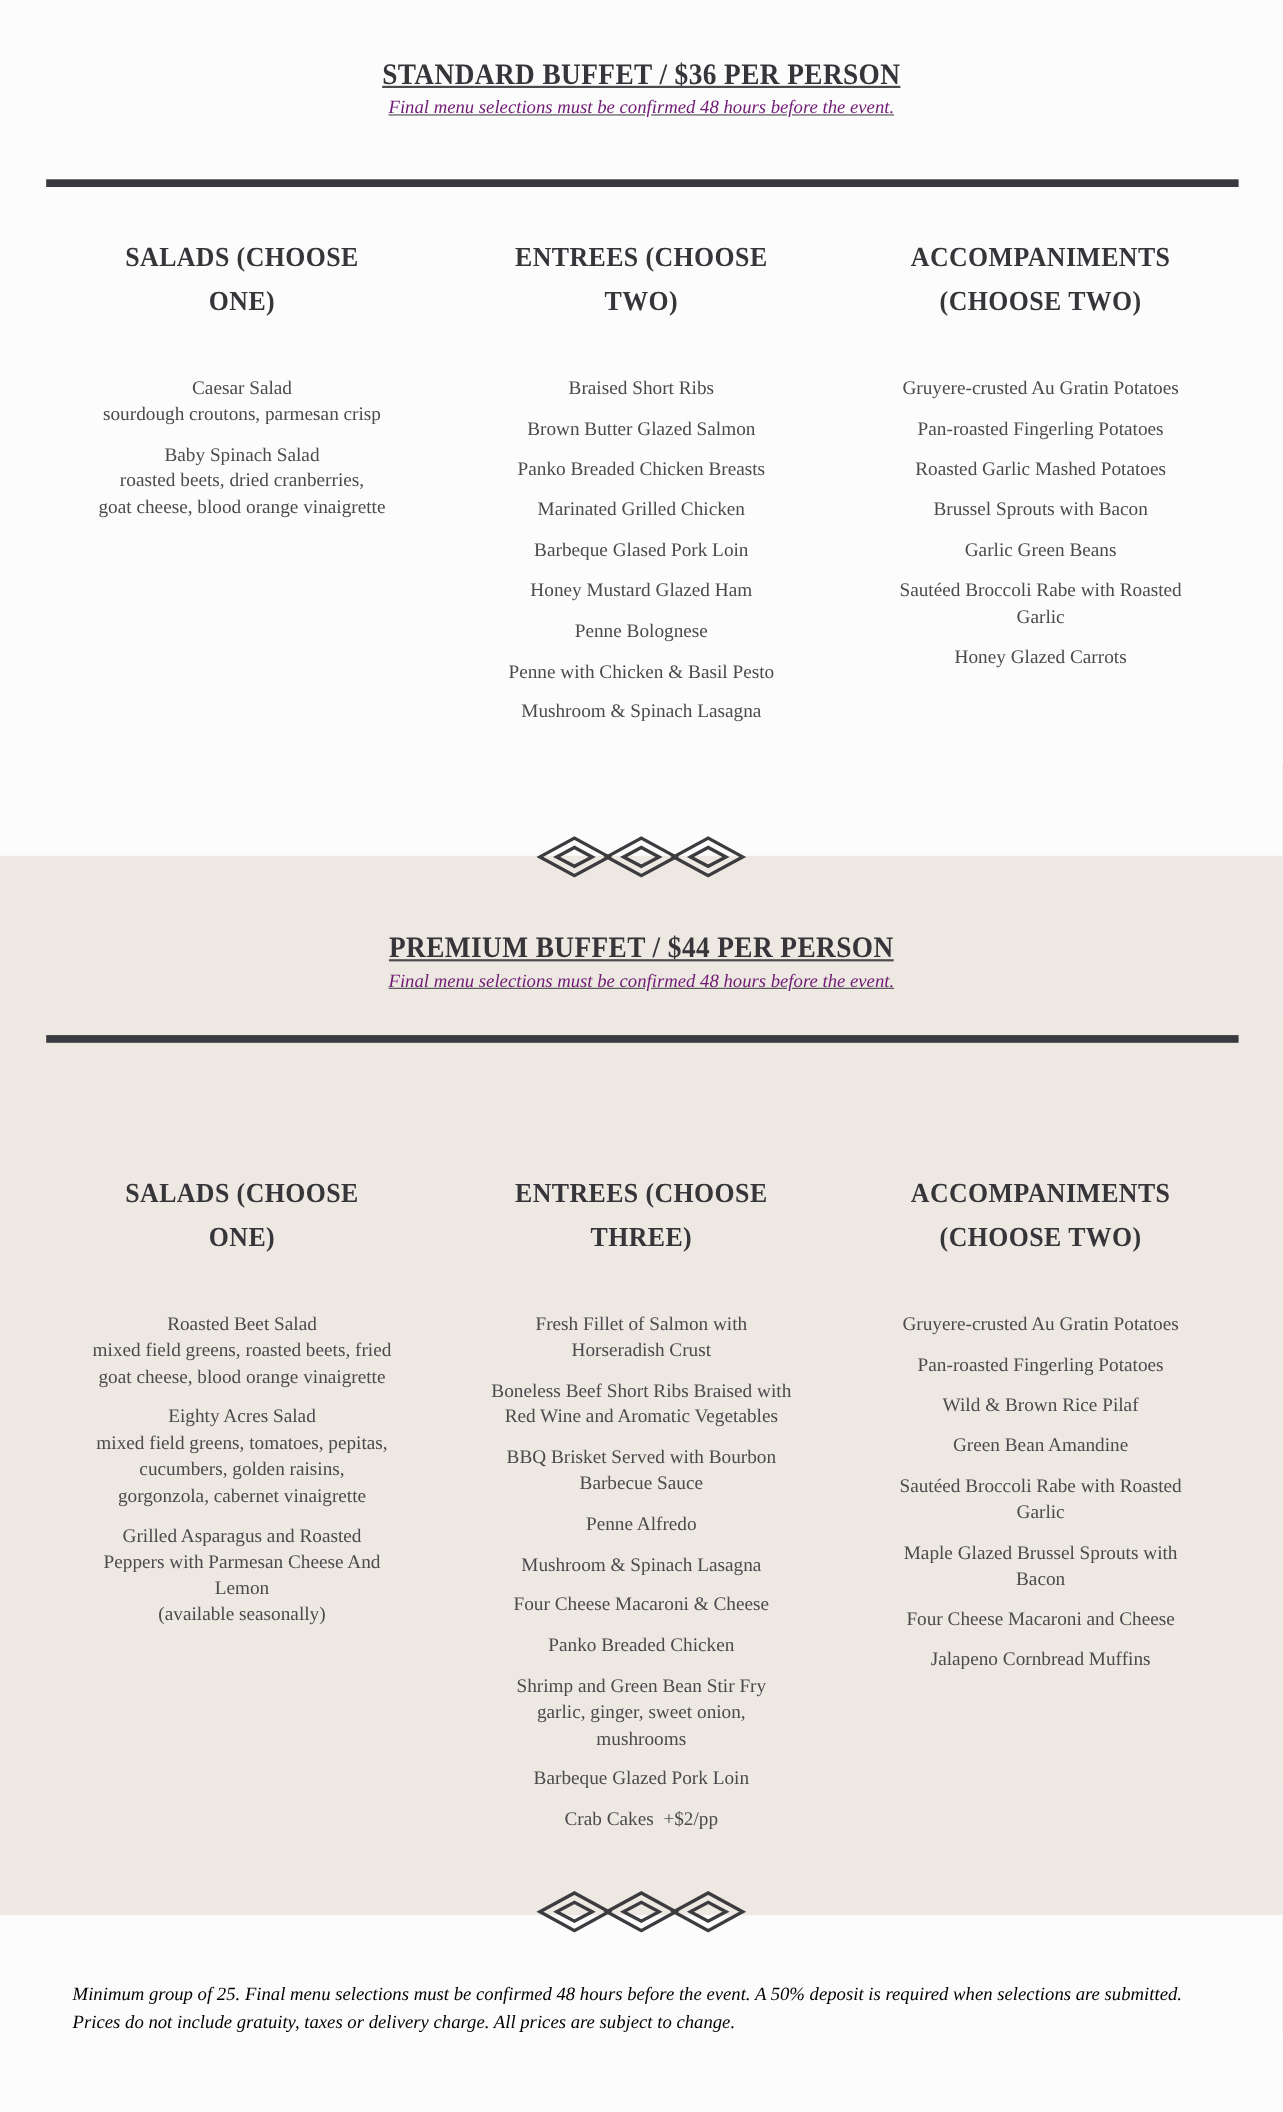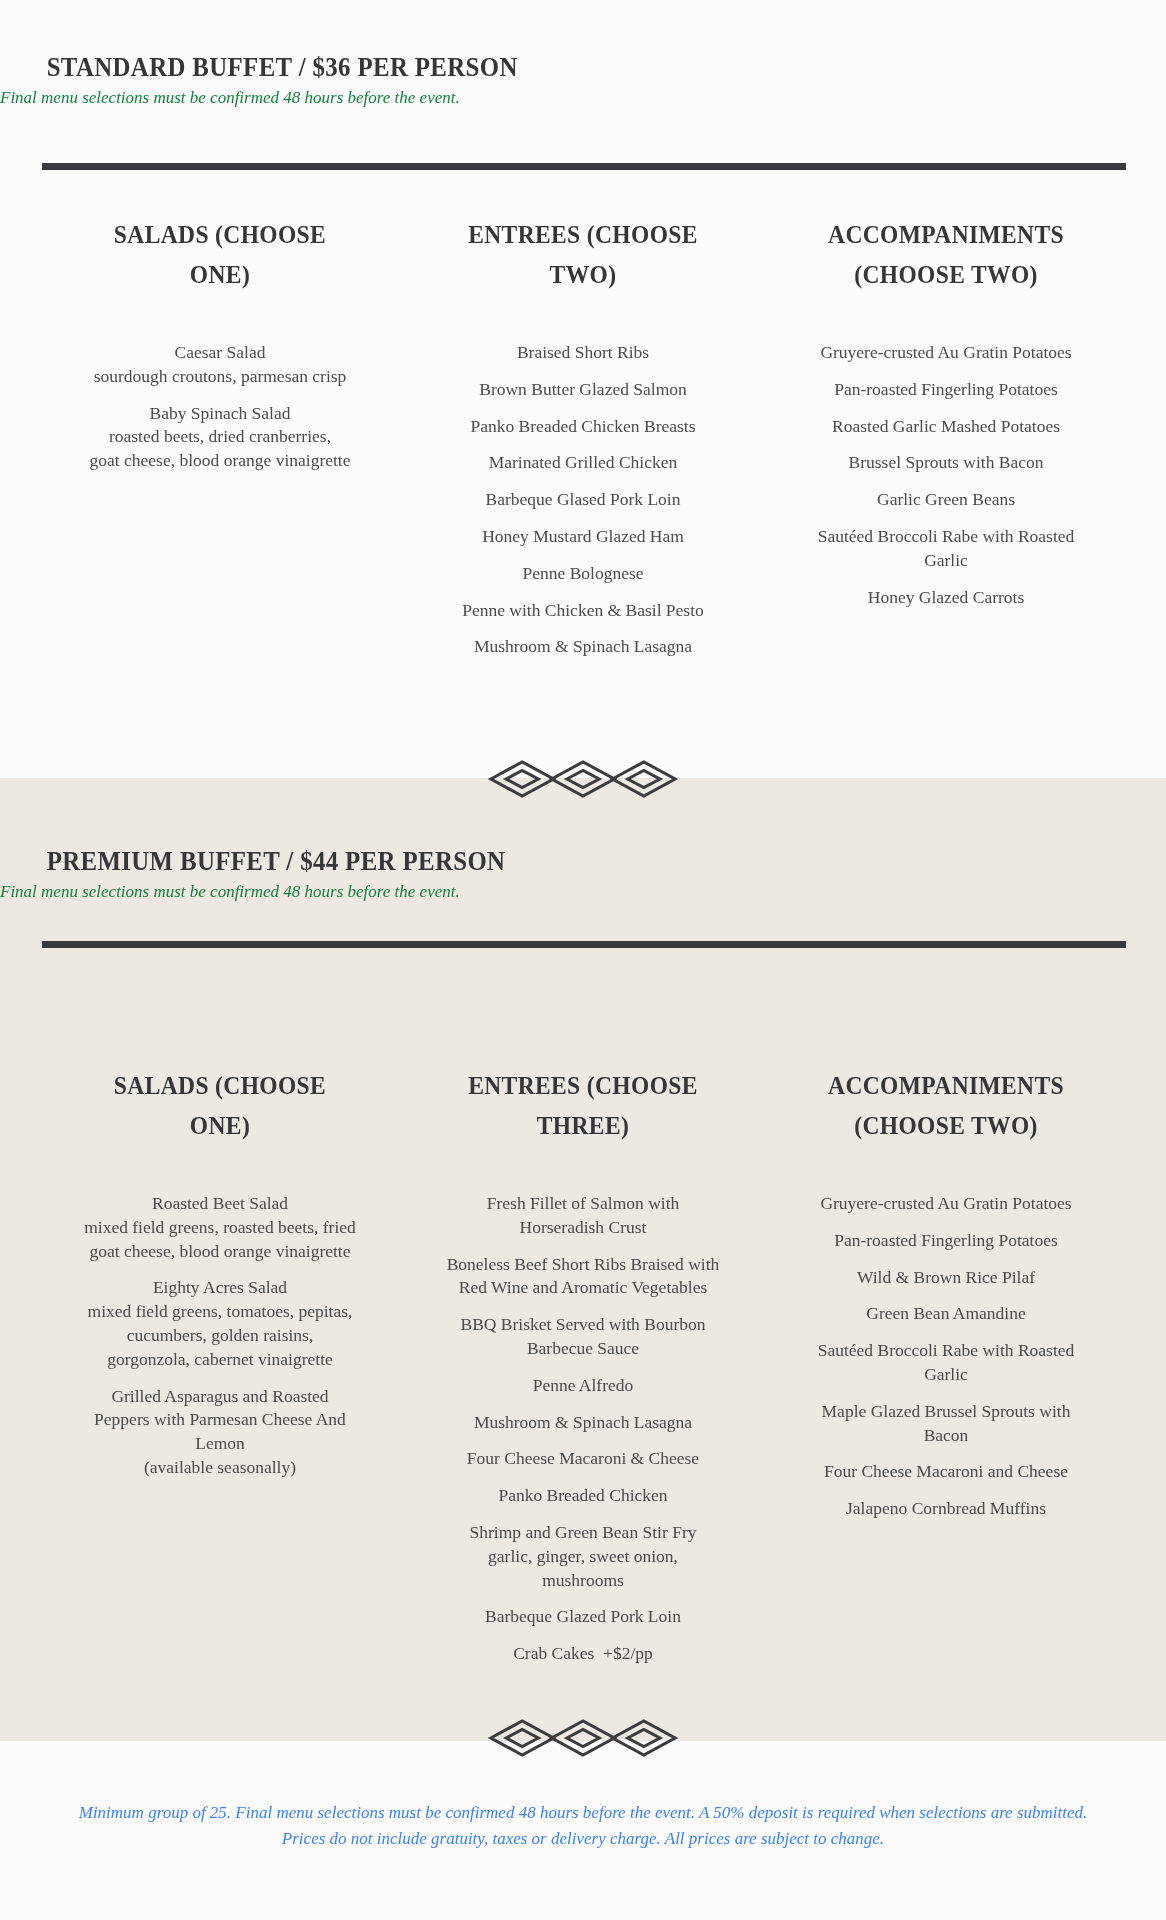--- a/index.html
+++ b/index.html
@@ -11,33 +11,33 @@
     overflow:hidden;
     font-family:"Liberation Serif", serif;
     color:#4B4B4E;
   }
   .band{
     position:absolute;left:0;right:0;
     top:778px;height:963px;
     background:#EDE8E1;
   }
   .layer{position:absolute;left:0;top:0;width:100%;height:100%;}
-  .section-head{position:absolute;left:0;right:0;text-align:left;}
+  .section-head{position:absolute;left:0;right:0;text-align:center;text-decoration:underline;}
   .section-head.s1{top:52px;}
   .section-head.s2{top:846px;}
   .sec-title{
     margin:0;
     font-size:27px;font-weight:700;letter-spacing:.4px;
     color:#35353A;
     transform:scaleX(.92);transform-origin:center;
     font-family:"Liberation Serif", serif;
   }
   .sec-sub{
     margin:5px 0 0 0;
-    font-style:italic;font-size:17px;color:#15803d;
+    font-style:italic;font-size:17px;color:#701a75;
   }
   .rule{
     position:absolute;left:42px;right:40px;height:7px;
     background:#393940;
   }
   .rule.r1{top:163px;}
   .rule.r2{top:941px;}
   .cols{
     position:absolute;left:46px;right:46px;
     display:grid;grid-template-columns:1fr 1fr 1fr;column-gap:15px;
@@ -58,22 +58,22 @@
   }
   .ornament{
     position:absolute;left:50%;transform:translateX(-50%);
     width:192px;height:38px;
   }
   .ornament.o1{top:760px;}
   .ornament.o2{top:1719px;}
   .ornament svg{display:block;width:100%;height:100%;}
   .footer-note{
     position:absolute;top:1800px;left:66px;right:66px;
-    text-align:center;font-style:italic;
-    font-size:17px;line-height:1.55;color:#3b82f6;
+    text-align:left;font-style:italic;
+    font-size:17px;line-height:1.55;color:#000000;
     margin:0;
   }
 </style>
 </head>
 <body>
 
 <div class="page">
 
   <div class="band"></div>
 

